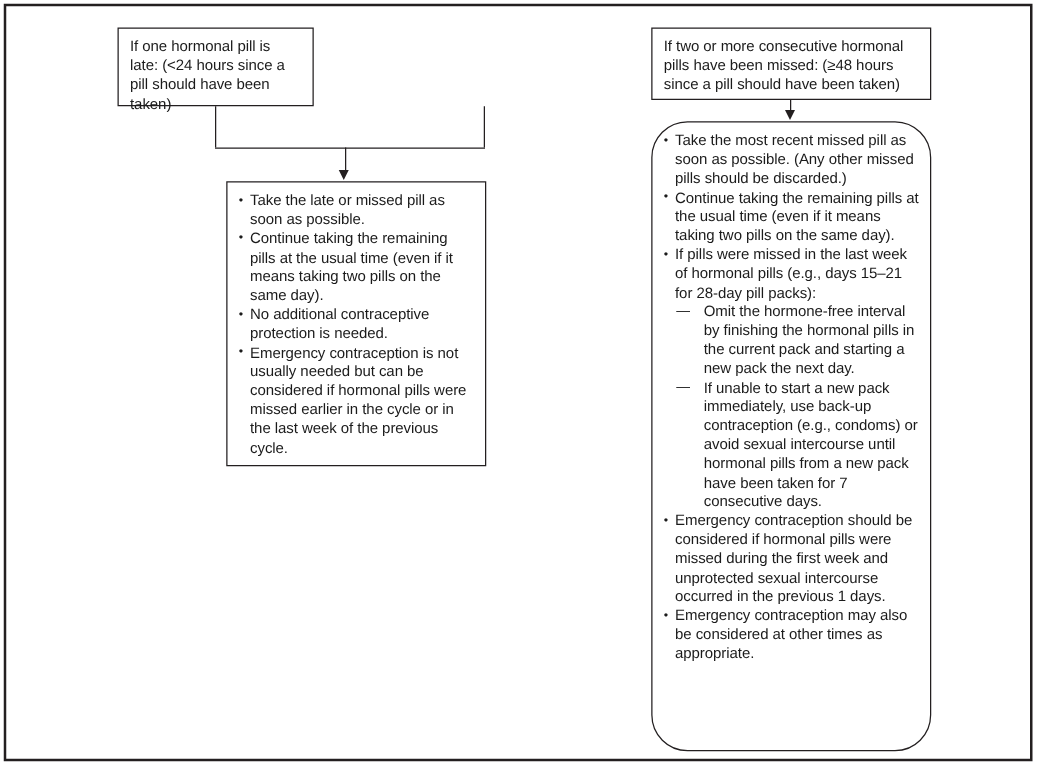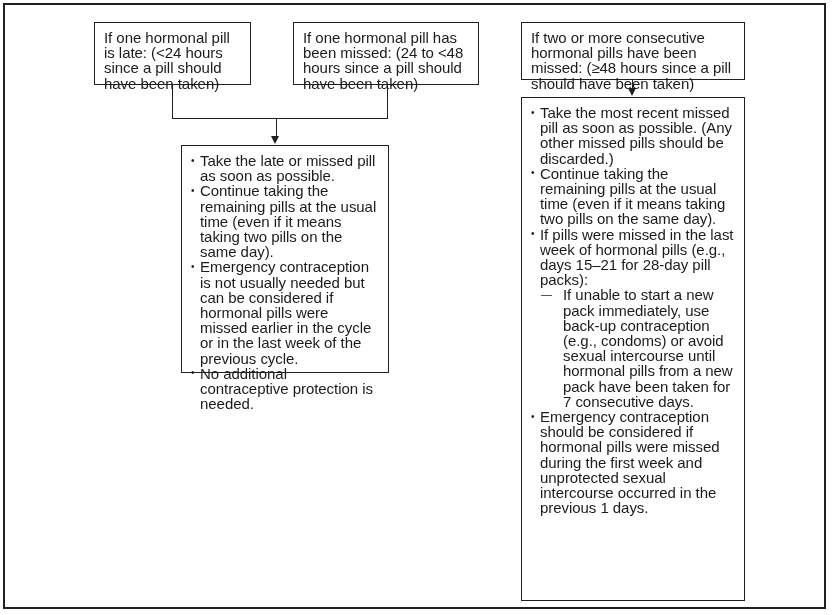--- a/index.html
+++ b/index.html
@@ -30,21 +30,21 @@
     box-sizing: border-box;
     background: #ffffff;
   }
   
   .box {
     position: absolute;
     box-sizing: border-box;
     border: 1.6px solid #231f20;
     background: #ffffff;
     padding: 7px 9px 7px 9px;
-    font-size: 15px;
+    font-size: 12px;
     line-height: 15.2px;
     color: #1b1b1b;
     letter-spacing: -0.05px;
   }
   .box p {
     margin: 0;
   }
   
   ul.bullets {
     margin: 0;
@@ -101,64 +101,63 @@
     border-left: 4.5px solid transparent;
     border-right: 4.5px solid transparent;
     border-top: 8px solid #231f20;
   }
 
   
   #box-late        { left: 94px;  top: 22px;  width: 157px; height: 63px; }
   #box-one-missed  { left: 293px; top: 22px; width: 186px; height: 63px; }
   #box-two-missed  { left: 521px; top: 22px; width: 224px; height: 58px; }
   #box-late-action { left: 181px; top: 145px; width: 208px; height: 228px; }
-  #box-two-action  { left: 521px; top: 97px; width: 224px; height: 504px; }
+  #box-two-action  { left: 521px; top: 97px; width: 224px; height: 504px; border-radius: 29px; }
 </style>
 </head>
 <body>
 
 <div id="canvas">
   <div class="outer-frame"></div>
 
   <div class="box" id="box-late">
     <p>If one hormonal pill is late: (&lt;24 hours since a pill should have been taken)</p>
   </div>
 
-  <div class="box" id="box-one-missed">
-    <p>If one hormonal pill has been missed: (24 to &lt;48 hours since a pill should have been taken)</p>
-  </div>
 
   <div class="box" id="box-two-missed">
     <p>If two or more consecutive hormonal pills have been missed: (≥48 hours since a pill should have been taken)</p>
   </div>
 
   <div class="vline" style="left:172px; top:85px; height:33px;"></div>
   <div class="vline" style="left:387px; top:85px; height:33px;"></div>
   <div class="hline" style="left:172px; top:118px; width:216px;"></div>
   <div class="vline" style="left:276px; top:118px; height:20px;"></div>
   <div class="arrowhead" style="left:271px; top:136px;"></div>
 
   <div class="vline" style="left:632px; top:80px; height:10px;"></div>
   <div class="arrowhead" style="left:628px; top:88px;"></div>
 
   <div class="box" id="box-late-action">
     <ul class="bullets">
       <li>Take the late or missed pill as soon as possible.</li>
       <li>Continue taking the remaining pills at the usual time (even if it means taking two pills on the same day).</li>
+      <li>No additional contraceptive protection is needed.</li>
       <li>Emergency contraception is not usually needed but can be considered if hormonal pills were missed earlier in the cycle or in the last week of the previous cycle.</li>
-      <li>No additional contraceptive protection is needed.</li>
     </ul>
   </div>
 
   <div class="box" id="box-two-action">
     <ul class="bullets">
       <li>Take the most recent missed pill as soon as possible. (Any other missed pills should be discarded.)</li>
       <li>Continue taking the remaining pills at the usual time (even if it means taking two pills on the same day).</li>
       <li>
         <span>If pills were missed in the last week of hormonal pills (e.g., days 15–21 for 28-day pill packs):</span>
         <ul class="sub">
+          <li>Omit the hormone-free interval by finishing the hormonal pills in the current pack and starting a new pack the next day.</li>
           <li>If unable to start a new pack immediately, use back-up contraception (e.g., condoms) or avoid sexual intercourse until hormonal pills from a new pack have been taken for 7 consecutive days.</li>
         </ul>
       </li>
       <li>Emergency contraception should be considered if hormonal pills were missed during the first week and unprotected sexual intercourse occurred in the previous 1 days.</li>
+      <li>Emergency contraception may also be considered at other times as appropriate.</li>
     </ul>
   </div>
 </div>
 
 </body></html>

